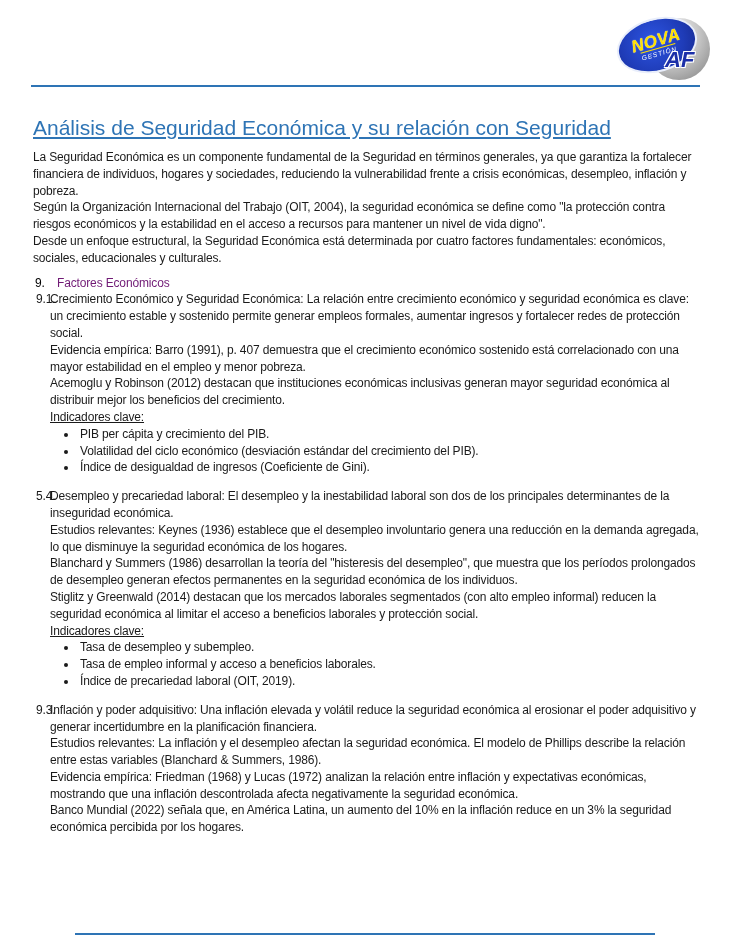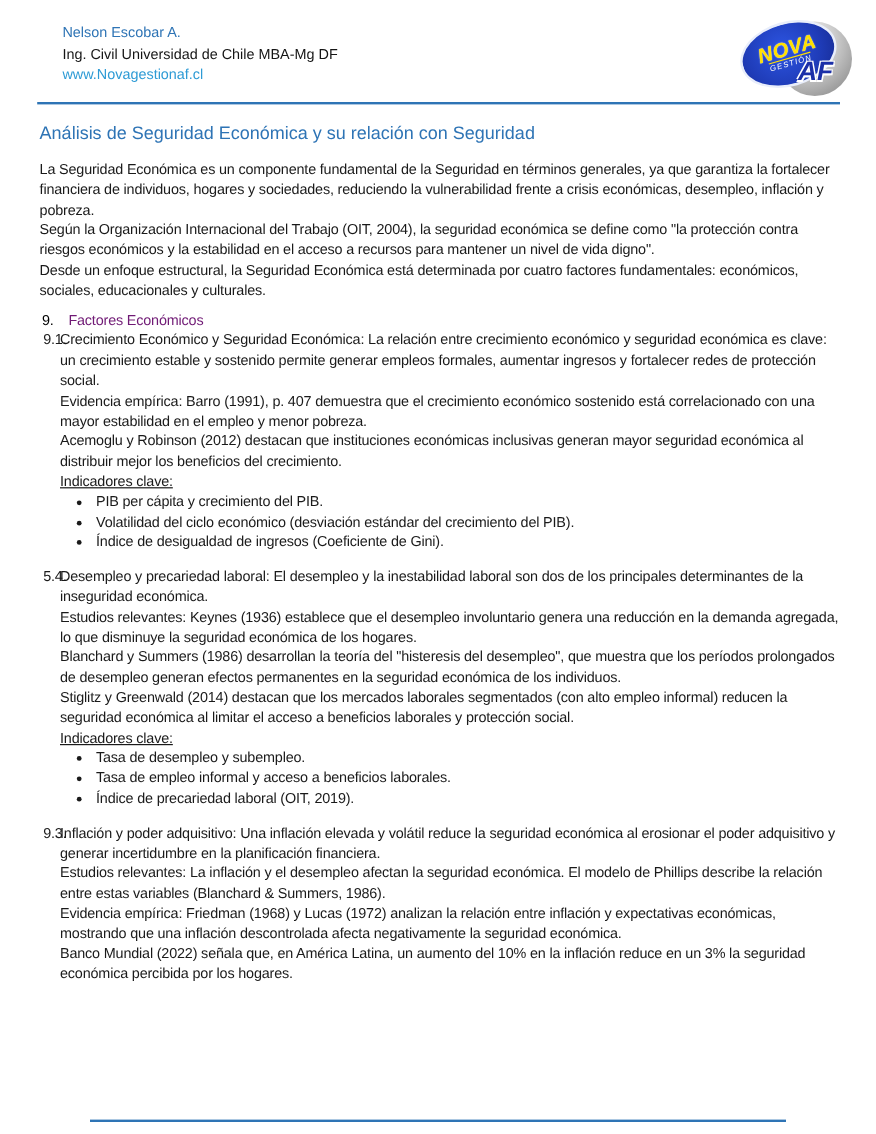--- a/index.html
+++ b/index.html
@@ -48,46 +48,41 @@
     border-top:1px solid #ffe000; padding-top:1px;
   }
   .logo-af {
     position:absolute; left:49px; top:34px;
     font-size:22px; font-weight:900; font-style:italic; color:#1b2fa8; line-height:22px;
     text-shadow:-1px -1px 0 #fff, 1px -1px 0 #fff, -1px 1px 0 #fff, 1px 1px 0 #fff;
   }
   
   .content { position:absolute; left:33px; top:99px; width:669px; }
   .doc-title {
-    margin:0 0 9px 0;
-    font-size:15px; font-weight:400; color:#2E74B5; line-height:25px;
+    margin:16px 0 9px 0;
+    font-size:21px; font-weight:400; color:#2E74B5; line-height:25px;text-decoration:underline;
   }
   .body-p, .sub-body p, .ind-list li, .sec-line, .ind-label {
     font-size:12px; line-height:16.8px; letter-spacing:-0.15px; margin:0;
   }
   .sec-line { margin-top:8px; }
   .sec-num { display:inline-block; min-width:22px; margin-left:2px; color:#000; }
   .sec-title { color:#701a75; }
   .subsection { position:relative; padding-left:17px; }
   .subsection + .subsection { margin-top:12px; }
   .sub-num { position:absolute; left:3px; top:0; font-size:12px; line-height:16.8px; letter-spacing:-0.15px; }
   .ind-label { margin-top:16px; text-decoration:underline; }
   .ind-list { margin:0; padding-left:28px; }
   .ind-list li { padding-left:2px; }
 </style>
 </head>
 <body>
 
 <div class="page">
 
-  <div class="header-text">
-    <div class="author">Nelson Escobar A.</div>
-    <div class="degree">Ing. Civil Universidad de Chile MBA-Mg DF</div>
-    <div class="website">www.Novagestionaf.cl</div>
-  </div>
 
   <div class="logo">
     <div class="logo-sphere"></div>
     <div class="logo-ellipse">
       <span class="logo-nova">NOVA</span>
       <span class="logo-gestion">GESTIÓN</span>
     </div>
     <span class="logo-af">AF</span>
   </div>
 

